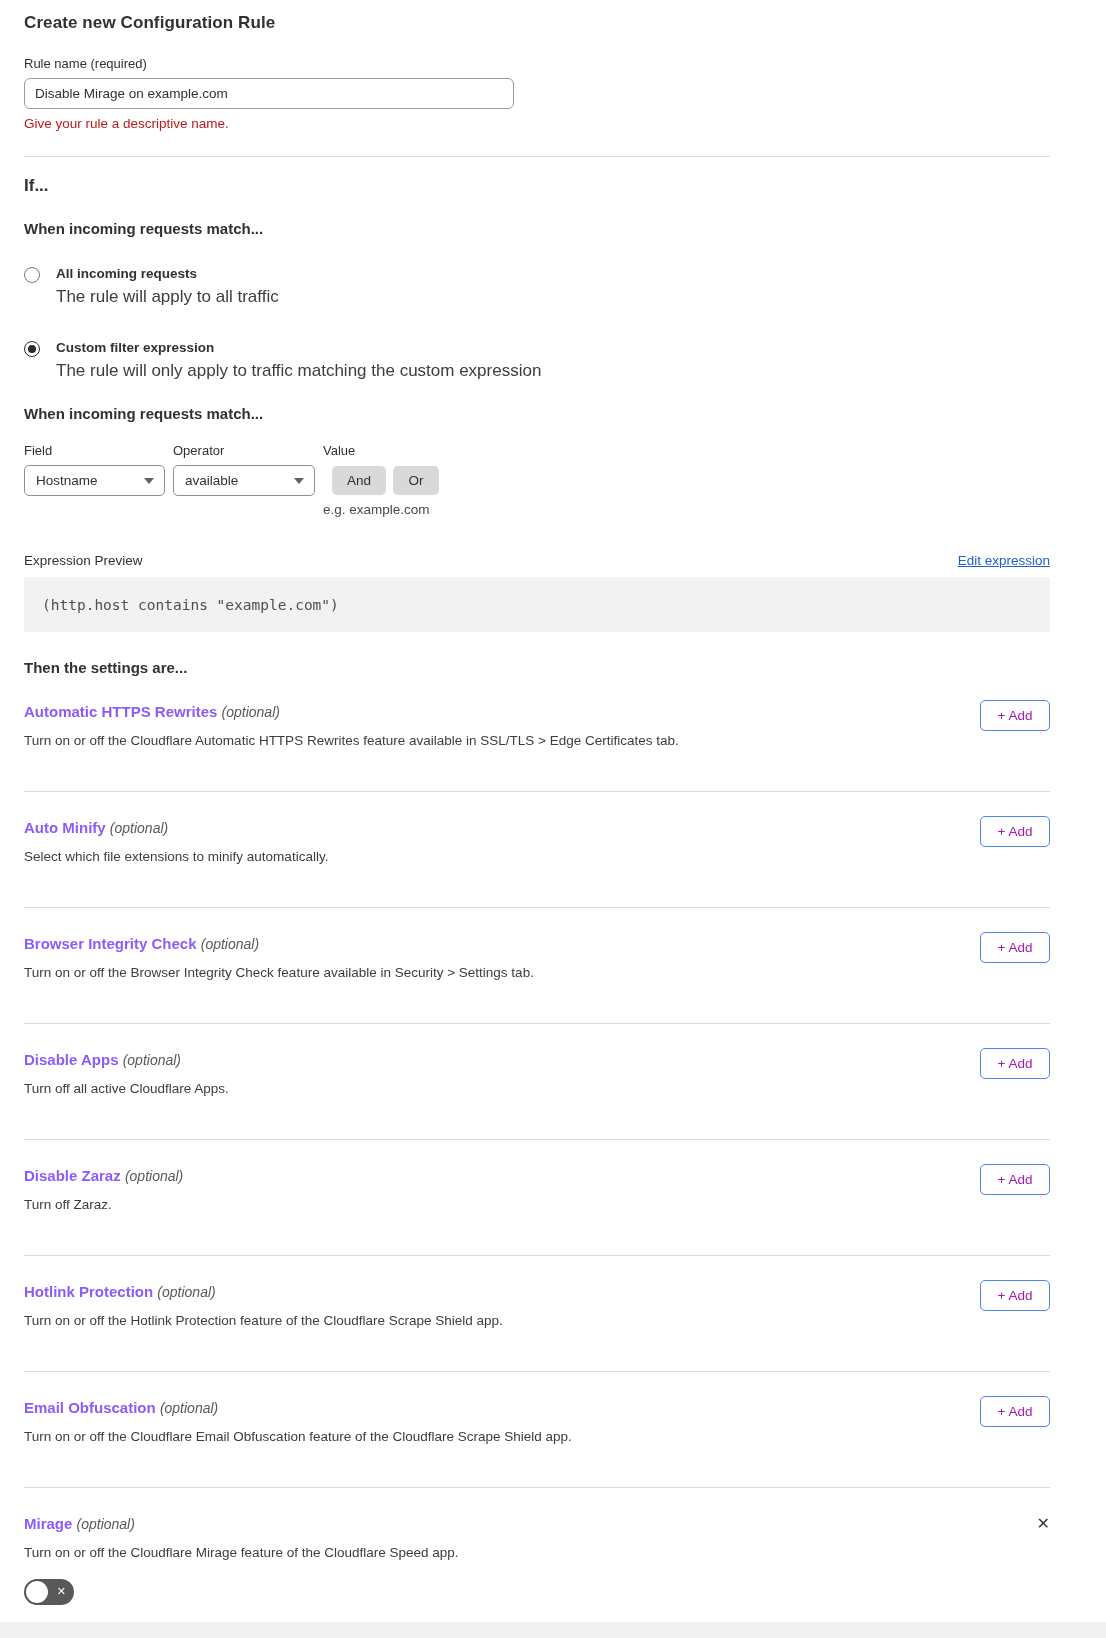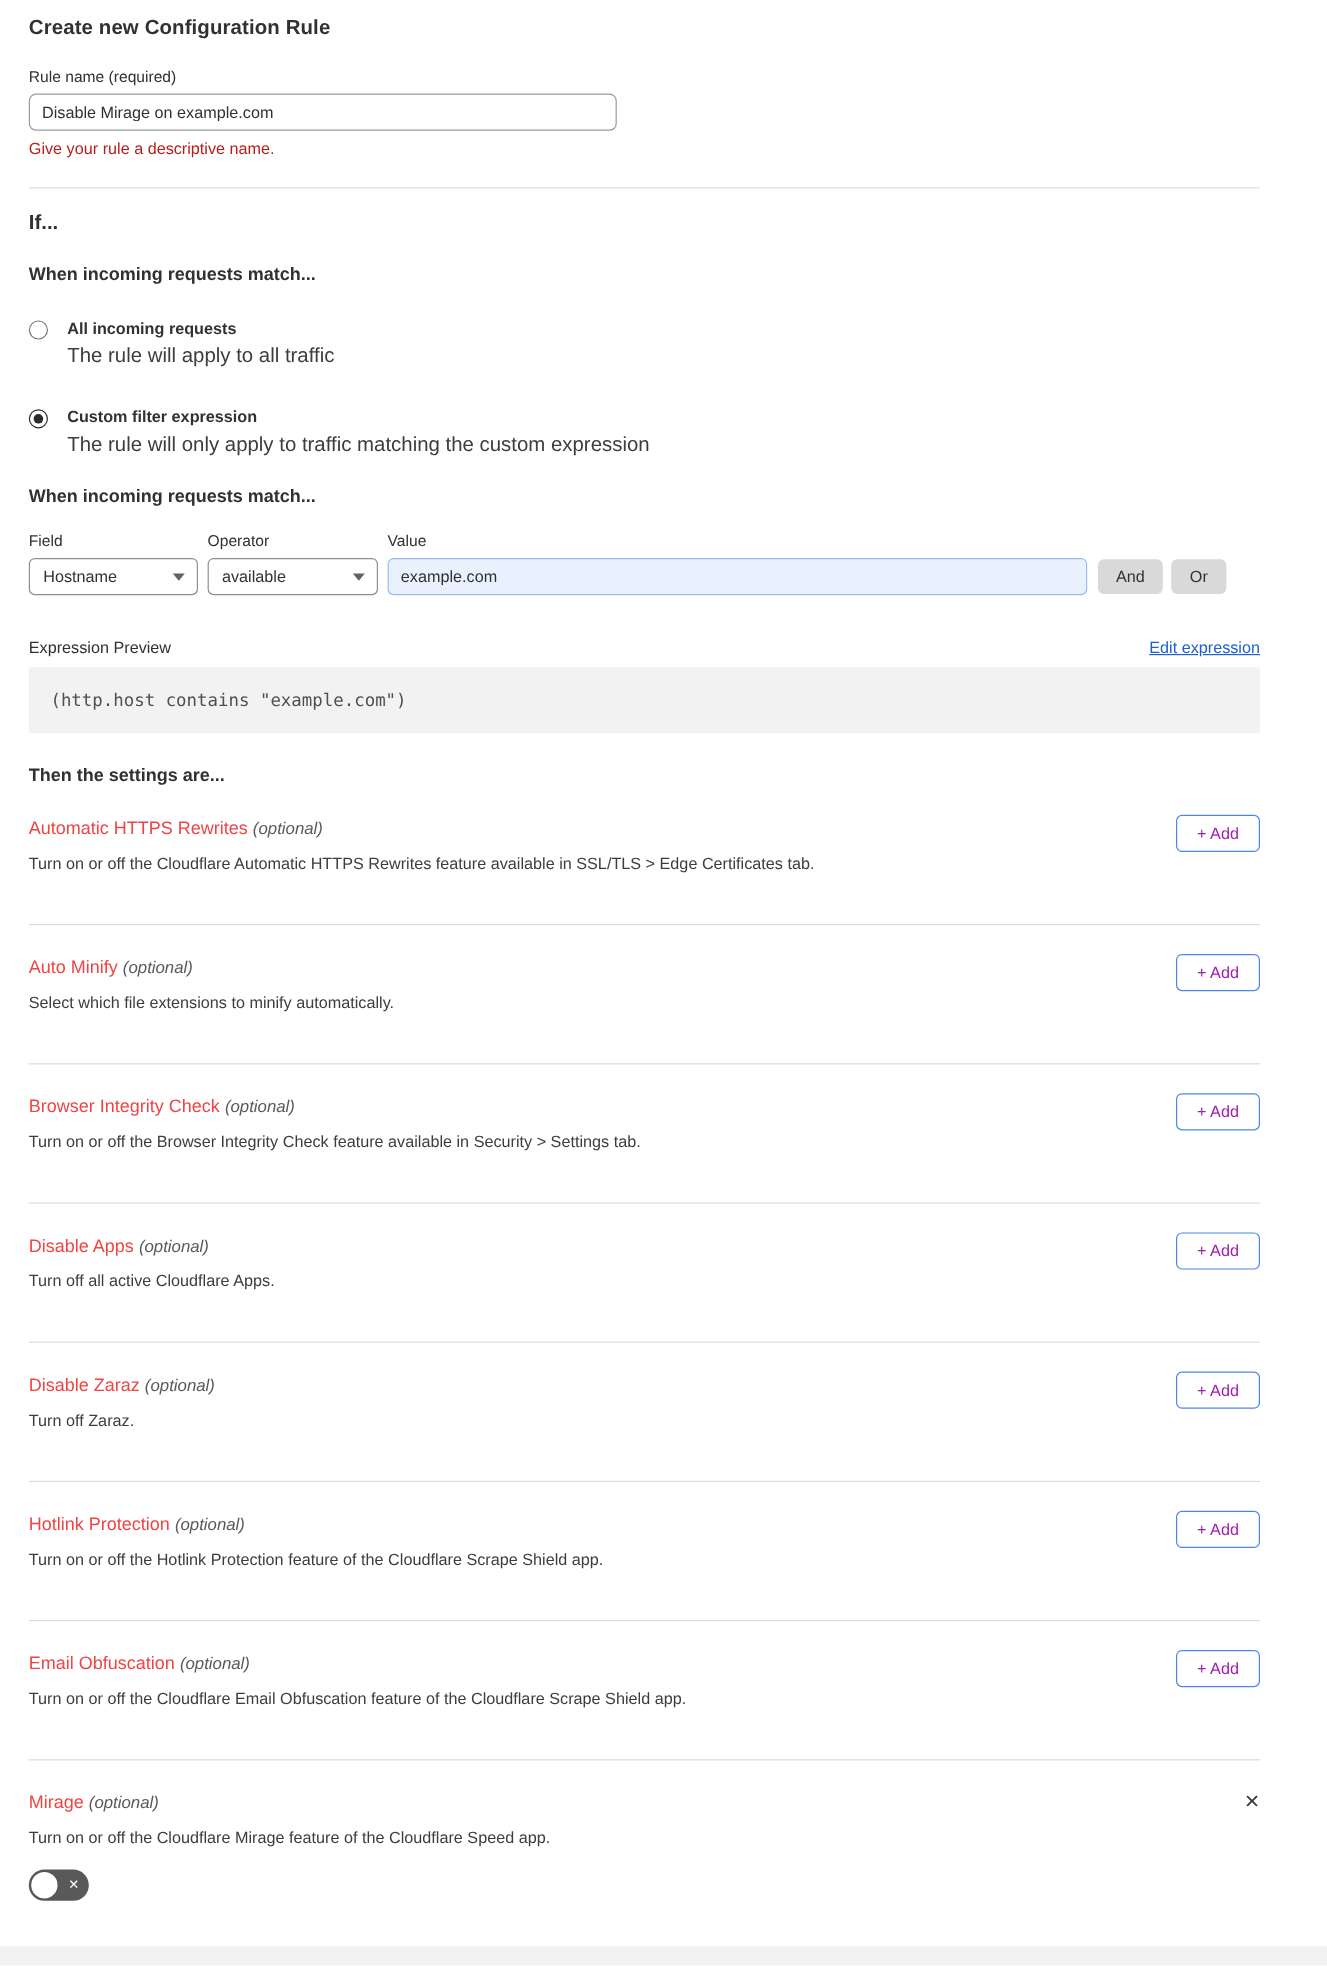--- a/index.html
+++ b/index.html
@@ -69,21 +69,21 @@
     margin-top: 9px; background: #f2f2f2; height: 55px; display: flex; align-items: center;
     padding-left: 18px; border-radius: 2px;
   }
   .code-text { font-family: "DejaVu Sans Mono", "Liberation Mono", monospace; font-size: 14.5px; color: #4f4f4f; }
 
   h3.then-heading { margin-top: 27px; font-size: 15px; font-weight: 700; }
 
   .setting { border-bottom: 1px solid #dcdcdc; padding: 27px 0 43px; display: flex; justify-content: space-between; align-items: flex-start; }
   .setting-left {}
   .setting-title { font-size: 15px; }
-  .s-name { font-weight: 400; color: #ef4444; }
+  .s-name { font-weight: 700; color: #8b5cf6; }
   .s-opt { font-weight: 400; color: #595959; font-size: 14px; font-style: italic; }
   .setting-desc { margin-top: 13px; font-size: 13.5px; color: #3d3d3d; }
   .add-btn {
     width: 70px; height: 31px; background: #fff; border: 1px solid #4d86e8; border-radius: 5px;
     color: #a21caf; font-size: 13.5px; cursor: pointer; font-family: "Liberation Sans", sans-serif;
     margin-top: -3px; flex: 0 0 auto;
   }
 
   .setting.mirage { border-bottom: none; padding-bottom: 0; display: block; }
   .mirage-head { display: flex; justify-content: space-between; align-items: flex-start; }
@@ -144,24 +144,24 @@
 
   <div class="builder-row">
     <div class="select select-field">
       <span>Hostname</span>
       <span class="caret-down"></span>
     </div>
     <div class="select select-operator">
       <span>available</span>
       <span class="caret-down"></span>
     </div>
-    <input class="value-input" type="text" value="example.com" style="">
     <button class="conj-btn and-btn">And</button>
     <button class="conj-btn or-btn">Or</button>
   </div>
+  <div class="value-help">e.g. example.com</div>
 
   <div class="preview-row">
     <div class="preview-label">Expression Preview</div>
     <a class="edit-link">Edit expression</a>
   </div>
   <div class="code-block">
     <span class="code-text">(http.host contains "example.com")</span>
   </div>
 
   <h3 class="then-heading">Then the settings are...</h3>

